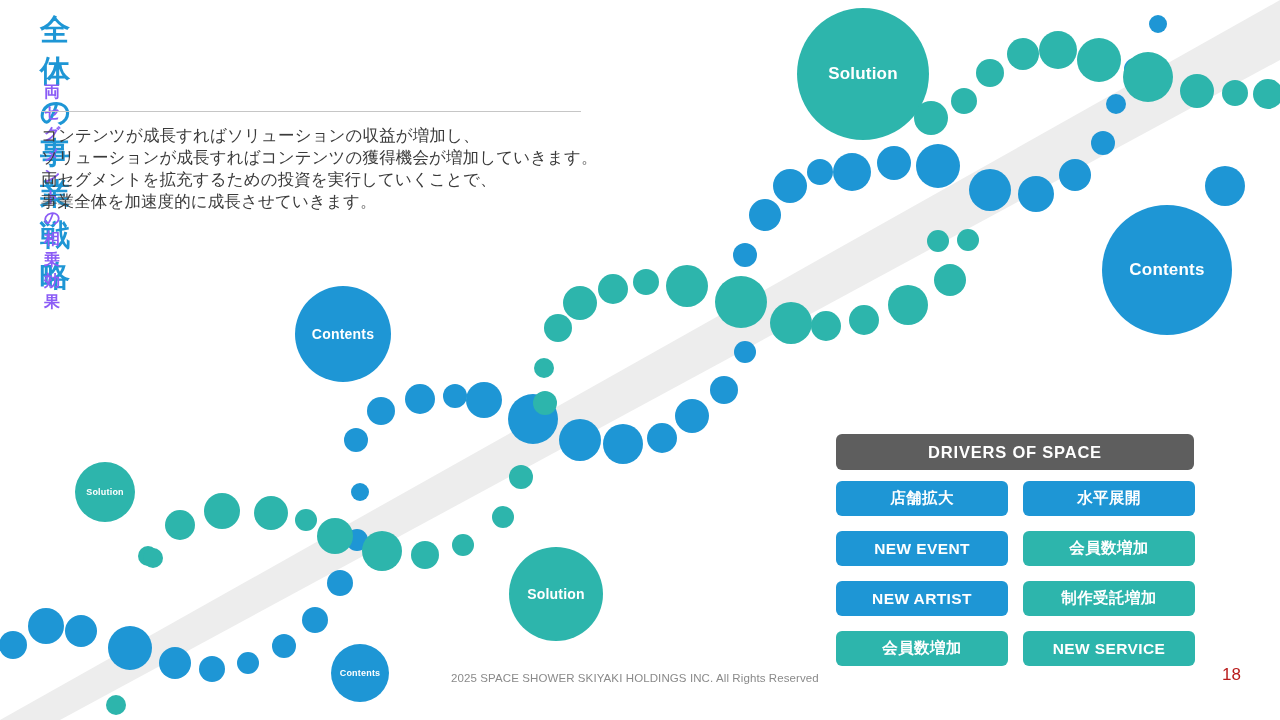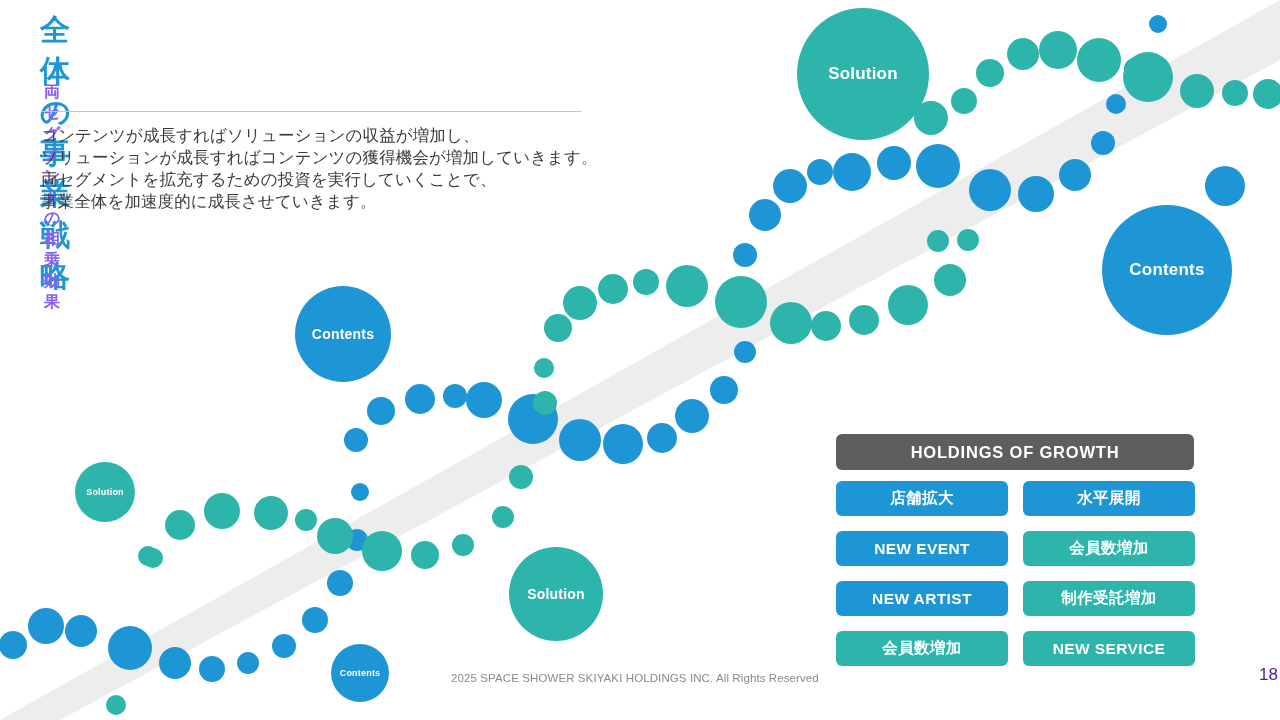--- a/index.html
+++ b/index.html
@@ -137,24 +137,24 @@
     position: absolute;
     left: 451px;
     top: 672px;
     font-size: 11.5px;
     color: #8a8a8a;
     letter-spacing: .1px;
     z-index: 5;
   }
   #page-number {
     position: absolute;
-    left: 1259px;
+    left: 1222px;
     top: 665px;
     font-size: 17px;
-    color: #4c1d95;
+    color: #b91c1c;
     z-index: 5;
   }
 </style>
 </head>
 <body>
 
 <div id="slide">
 
   <svg id="bg-band" viewBox="0 0 1280 720" preserveAspectRatio="none">
     <polygon id="band-poly" fill="#ededed" points="0,720 1280,0 1280,60 60,720"></polygon>
@@ -253,21 +253,21 @@
     <div id="subtitle-rule"></div>
     <div id="body-copy">
         <div>コンテンツが成長すればソリューションの収益が増加し、</div>
         <div>ソリューションが成長すればコンテンツの獲得機会が増加していきます。</div>
         <div>両セグメントを拡充するための投資を実行していくことで、</div>
         <div>事業全体を加速度的に成長させていきます。</div>
       </div>
   </div>
 
   <div id="drivers-panel">
-    <div id="drivers-header">HOLDINGS OF GROWTH</div>
+    <div id="drivers-header">DRIVERS OF SPACE</div>
     <div id="drivers-grid">
         <div class="driver-btn driver-blue">店舗拡大</div>
         <div class="driver-btn driver-blue">水平展開</div>
         <div class="driver-btn driver-blue">NEW EVENT</div>
         <div class="driver-btn driver-teal">会員数増加</div>
         <div class="driver-btn driver-blue">NEW ARTIST</div>
         <div class="driver-btn driver-teal">制作受託増加</div>
         <div class="driver-btn driver-teal">会員数増加</div>
         <div class="driver-btn driver-teal">NEW SERVICE</div>
       </div>

